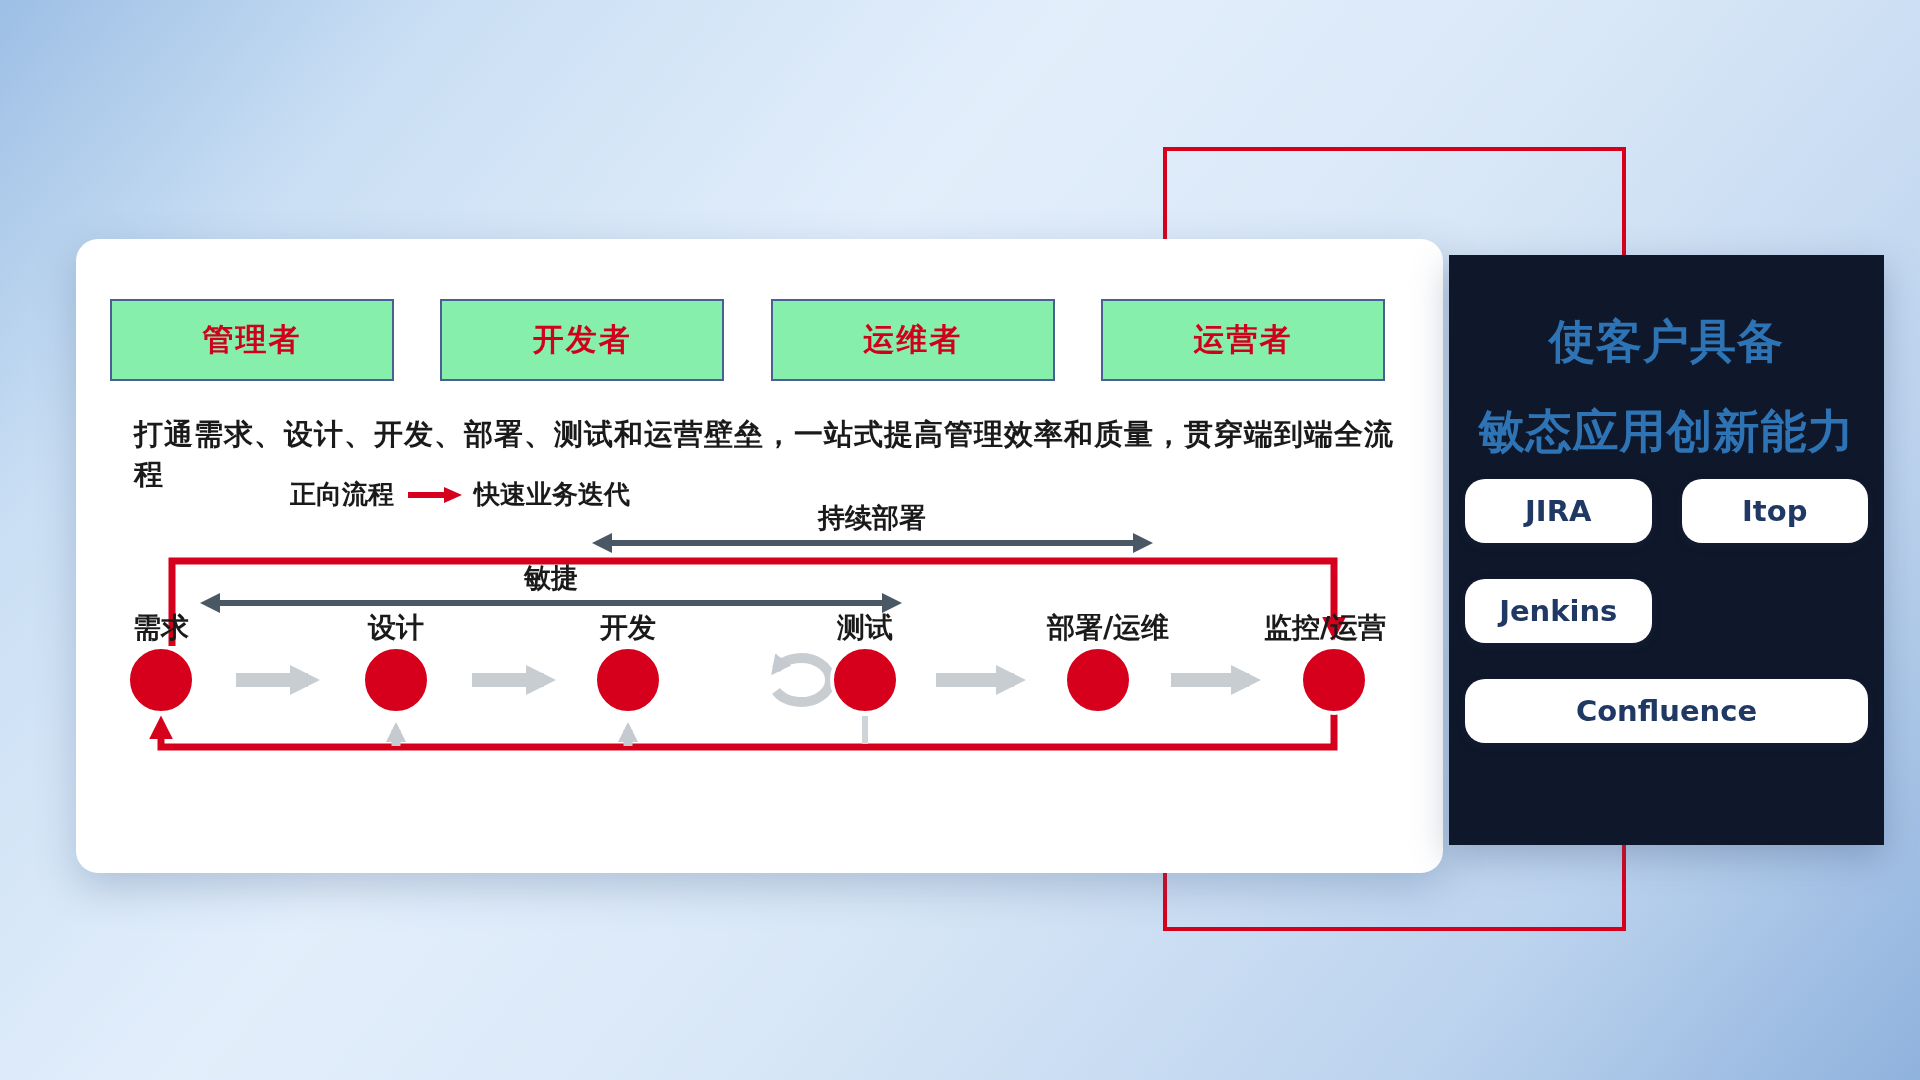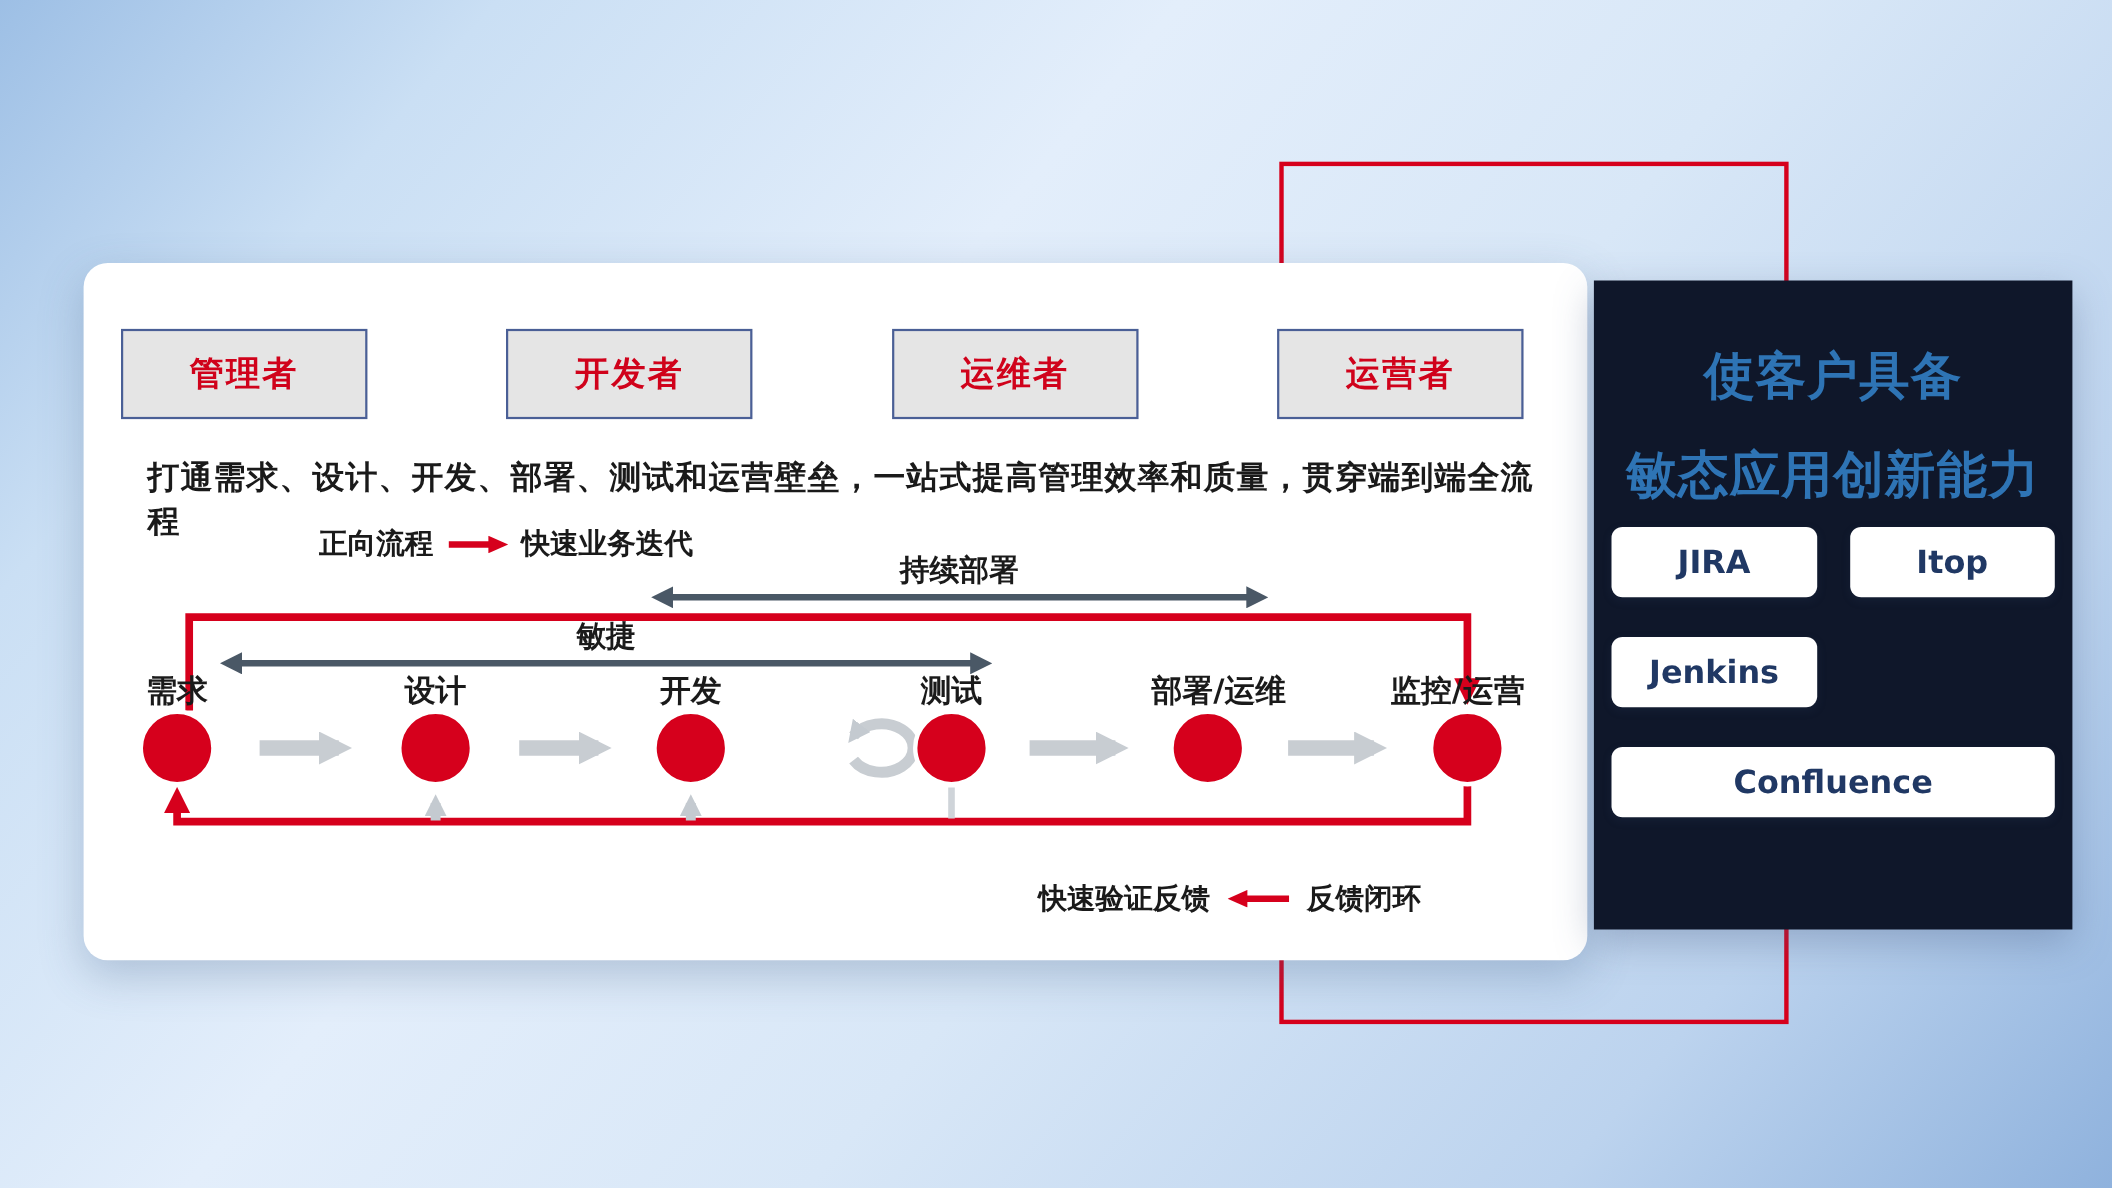--- a/index.html
+++ b/index.html
@@ -15,21 +15,21 @@
   .red-frame { position:absolute; left:1163px; top:147px; width:463px; height:784px;
     border:4px solid #d6001c; z-index:1; }
 
   
   .main-panel { position:absolute; left:76px; top:239px; width:1367px; height:634px;
     background:#ffffff; border-radius:22px; z-index:2;
     box-shadow:0 14px 40px rgba(70,100,140,.30); }
 
   .roles-row { position:absolute; left:34px; top:60px; width:1275px;
     display:flex; justify-content:space-between; }
-  .role-box { width:224px; height:82px; border:2px solid #4a5f96; background:#e5e5e5;
+  .role-box { width:284px; height:82px; border:2px solid #4a5f96; background:#86efac;
     display:flex; align-items:center; justify-content:center;
     color:#d0021b; font-size:31px; font-weight:700; letter-spacing:2px; }
 
   .description { position:absolute; left:58px; top:176px; width:1280px;
     color:#1a1a1a; font-size:29px; font-weight:700; letter-spacing:1px; }
 
   .legend-forward { position:absolute; left:214px; top:238px;
     display:flex; align-items:center; gap:12px;
     color:#1a1a1a; font-size:26px; font-weight:700; }
 
@@ -39,21 +39,21 @@
     display:flex; align-items:center; gap:16px;
     color:#1a1a1a; font-size:26px; font-weight:700; }
 
   
   .right-panel { position:absolute; left:1449px; top:255px; width:435px; height:590px;
     background:#0f172a; z-index:3; box-shadow:0 12px 34px rgba(70,90,130,.35); }
   .rp-title { padding-top:42px; text-align:center; color:#2e74b5;
     font-size:46px; font-weight:700; line-height:1.95; letter-spacing:1px; }
   .rp-grid { position:absolute; left:16px; right:16px; top:224px;
     display:grid; grid-template-columns:1fr 1fr; column-gap:30px; row-gap:36px; }
-  .tool-chip { height:64px; background:#ffffff; border-radius:10px;
+  .tool-chip { height:64px; background:#ffffff; border-radius:20px;
     display:flex; align-items:center; justify-content:center;
     color:#203864; font-size:29px; font-weight:700;
     box-shadow:0 3px 8px rgba(40,60,90,.22); }
   .tool-chip.wide { grid-column:1 / 3; }
 </style>
 </head>
 <body>
 
 <div class="red-frame"></div>
 
@@ -122,28 +122,20 @@
 
   <div class="legend-forward">
     <span>正向流程</span>
     <svg width="56" height="16">
       <line x1="2" y1="8" x2="40" y2="8" stroke="#d6001c" stroke-width="6"></line>
       <polygon points="38,0 56,8 38,16" fill="#d6001c"></polygon>
     </svg>
     <span>快速业务迭代</span>
   </div>
 
-  <div class="legend-feedback">
-    <span>快速验证反馈</span>
-    <svg width="56" height="16">
-      <polygon points="18,0 0,8 18,16" fill="#d6001c"></polygon>
-      <line x1="16" y1="8" x2="56" y2="8" stroke="#d6001c" stroke-width="6"></line>
-    </svg>
-    <span>反馈闭环</span>
-  </div>
 </div>
 
 <div class="right-panel">
   <div class="rp-title">
     <div>使客户具备</div>
     <div>敏态应用创新能力</div>
   </div>
   <div class="rp-grid">
     <div class="tool-chip">JIRA</div>
     <div class="tool-chip">Itop</div>

